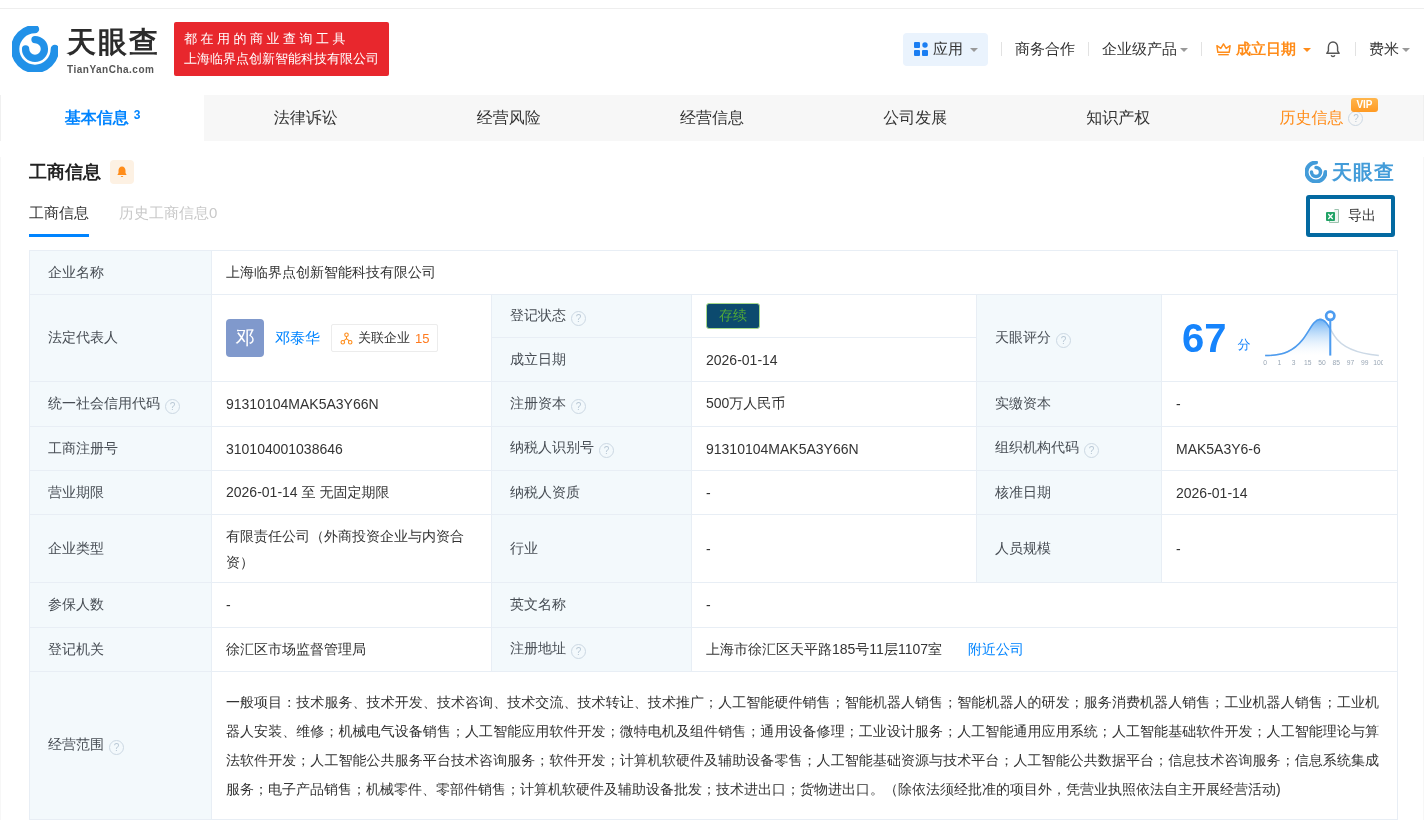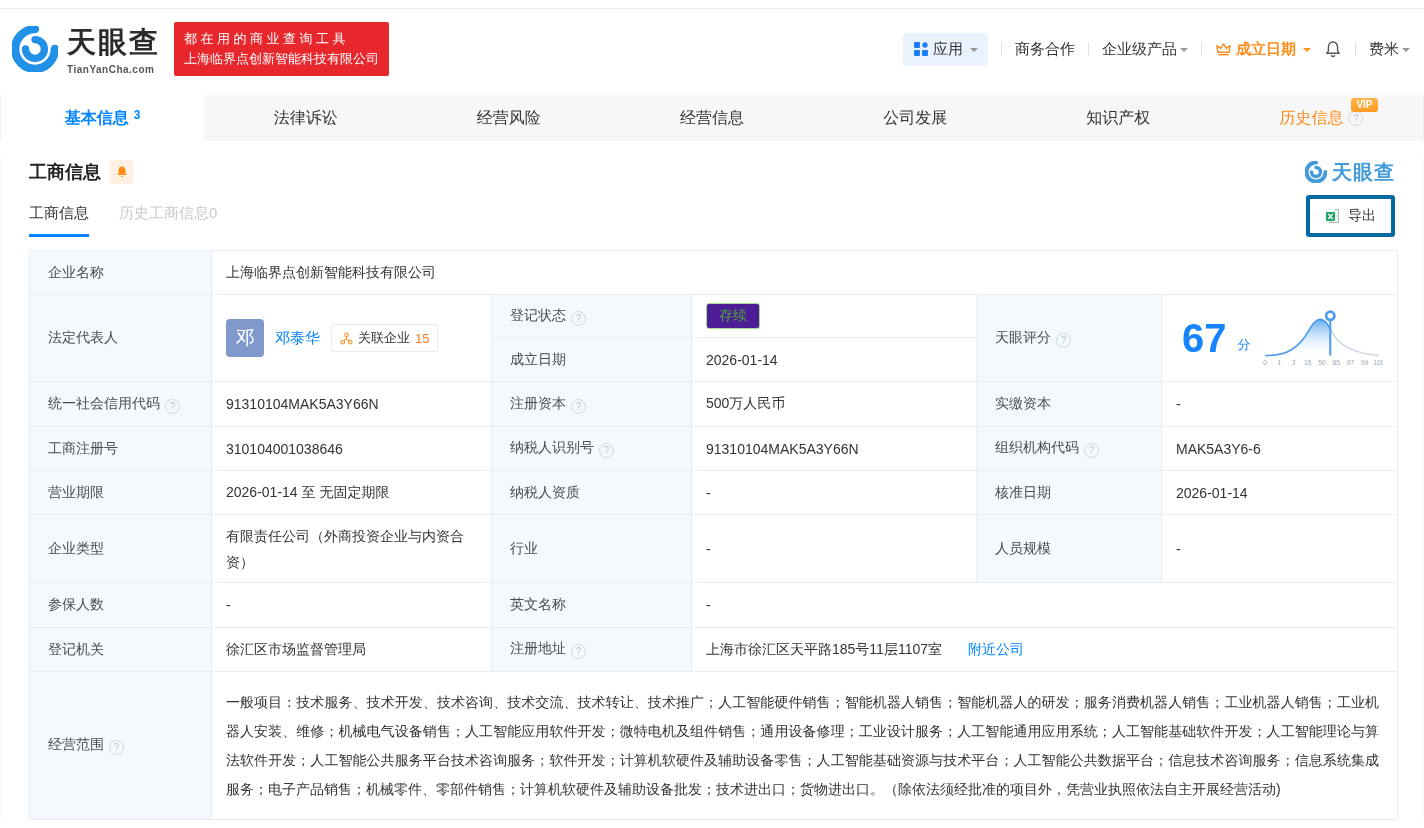--- a/index.html
+++ b/index.html
@@ -73,21 +73,21 @@
   tr.h44 td { height: 44px; } tr.h43 td { height: 43px; } tr.h45 td { height: 45px; }
   tr.h68 td { height: 68px; } tr.h148 td { height: 148px; }
   .rep-cell { display: flex; align-items: center; gap: 11px; }
   .avatar { width: 38px; height: 38px; border-radius: 4px; background: #8099cc; color: #fff; font-size: 19px;
     display: flex; align-items: center; justify-content: center; cursor: pointer; flex: none; }
   .rep-name { color: #0084ff; font-size: 15px; cursor: pointer; }
   .rel-badge { display: inline-flex; align-items: center; gap: 5px; border: 1px solid #ececec; border-radius: 2px;
     padding: 4px 8px; font-size: 13px; color: #333; cursor: pointer; white-space: nowrap; }
   .rel-badge .num { color: #ff7a1e; }
   .status-badge { display: inline-block; padding: 3px 12px; font-size: 14px; color: #50a838;
-    background: #4c1d95; border: 1px solid #a6d98a; border-radius: 3px; }
+    background: #0c4a6e; border: 1px solid #a6d98a; border-radius: 3px; }
   .score-cell { display: flex; align-items: center; gap: 10px; padding-left: 6px; }
   .score-num { font-size: 40px; font-weight: 700; color: #1684fc; line-height: 1; }
   .score-unit { font-size: 13px; color: #1684fc; margin: 14px 0 0 1px; }
   .score-chart { width: 122px; height: 60px; flex: none; }
   .addr-link { color: #0084ff; margin-left: 10px; cursor: pointer; padding-left: 16px; }
   .scope-text { line-height: 29px; text-align: justify; padding-right: 8px; }
   .dash { color: #333; }
 </style>
 </head>
 <body>

